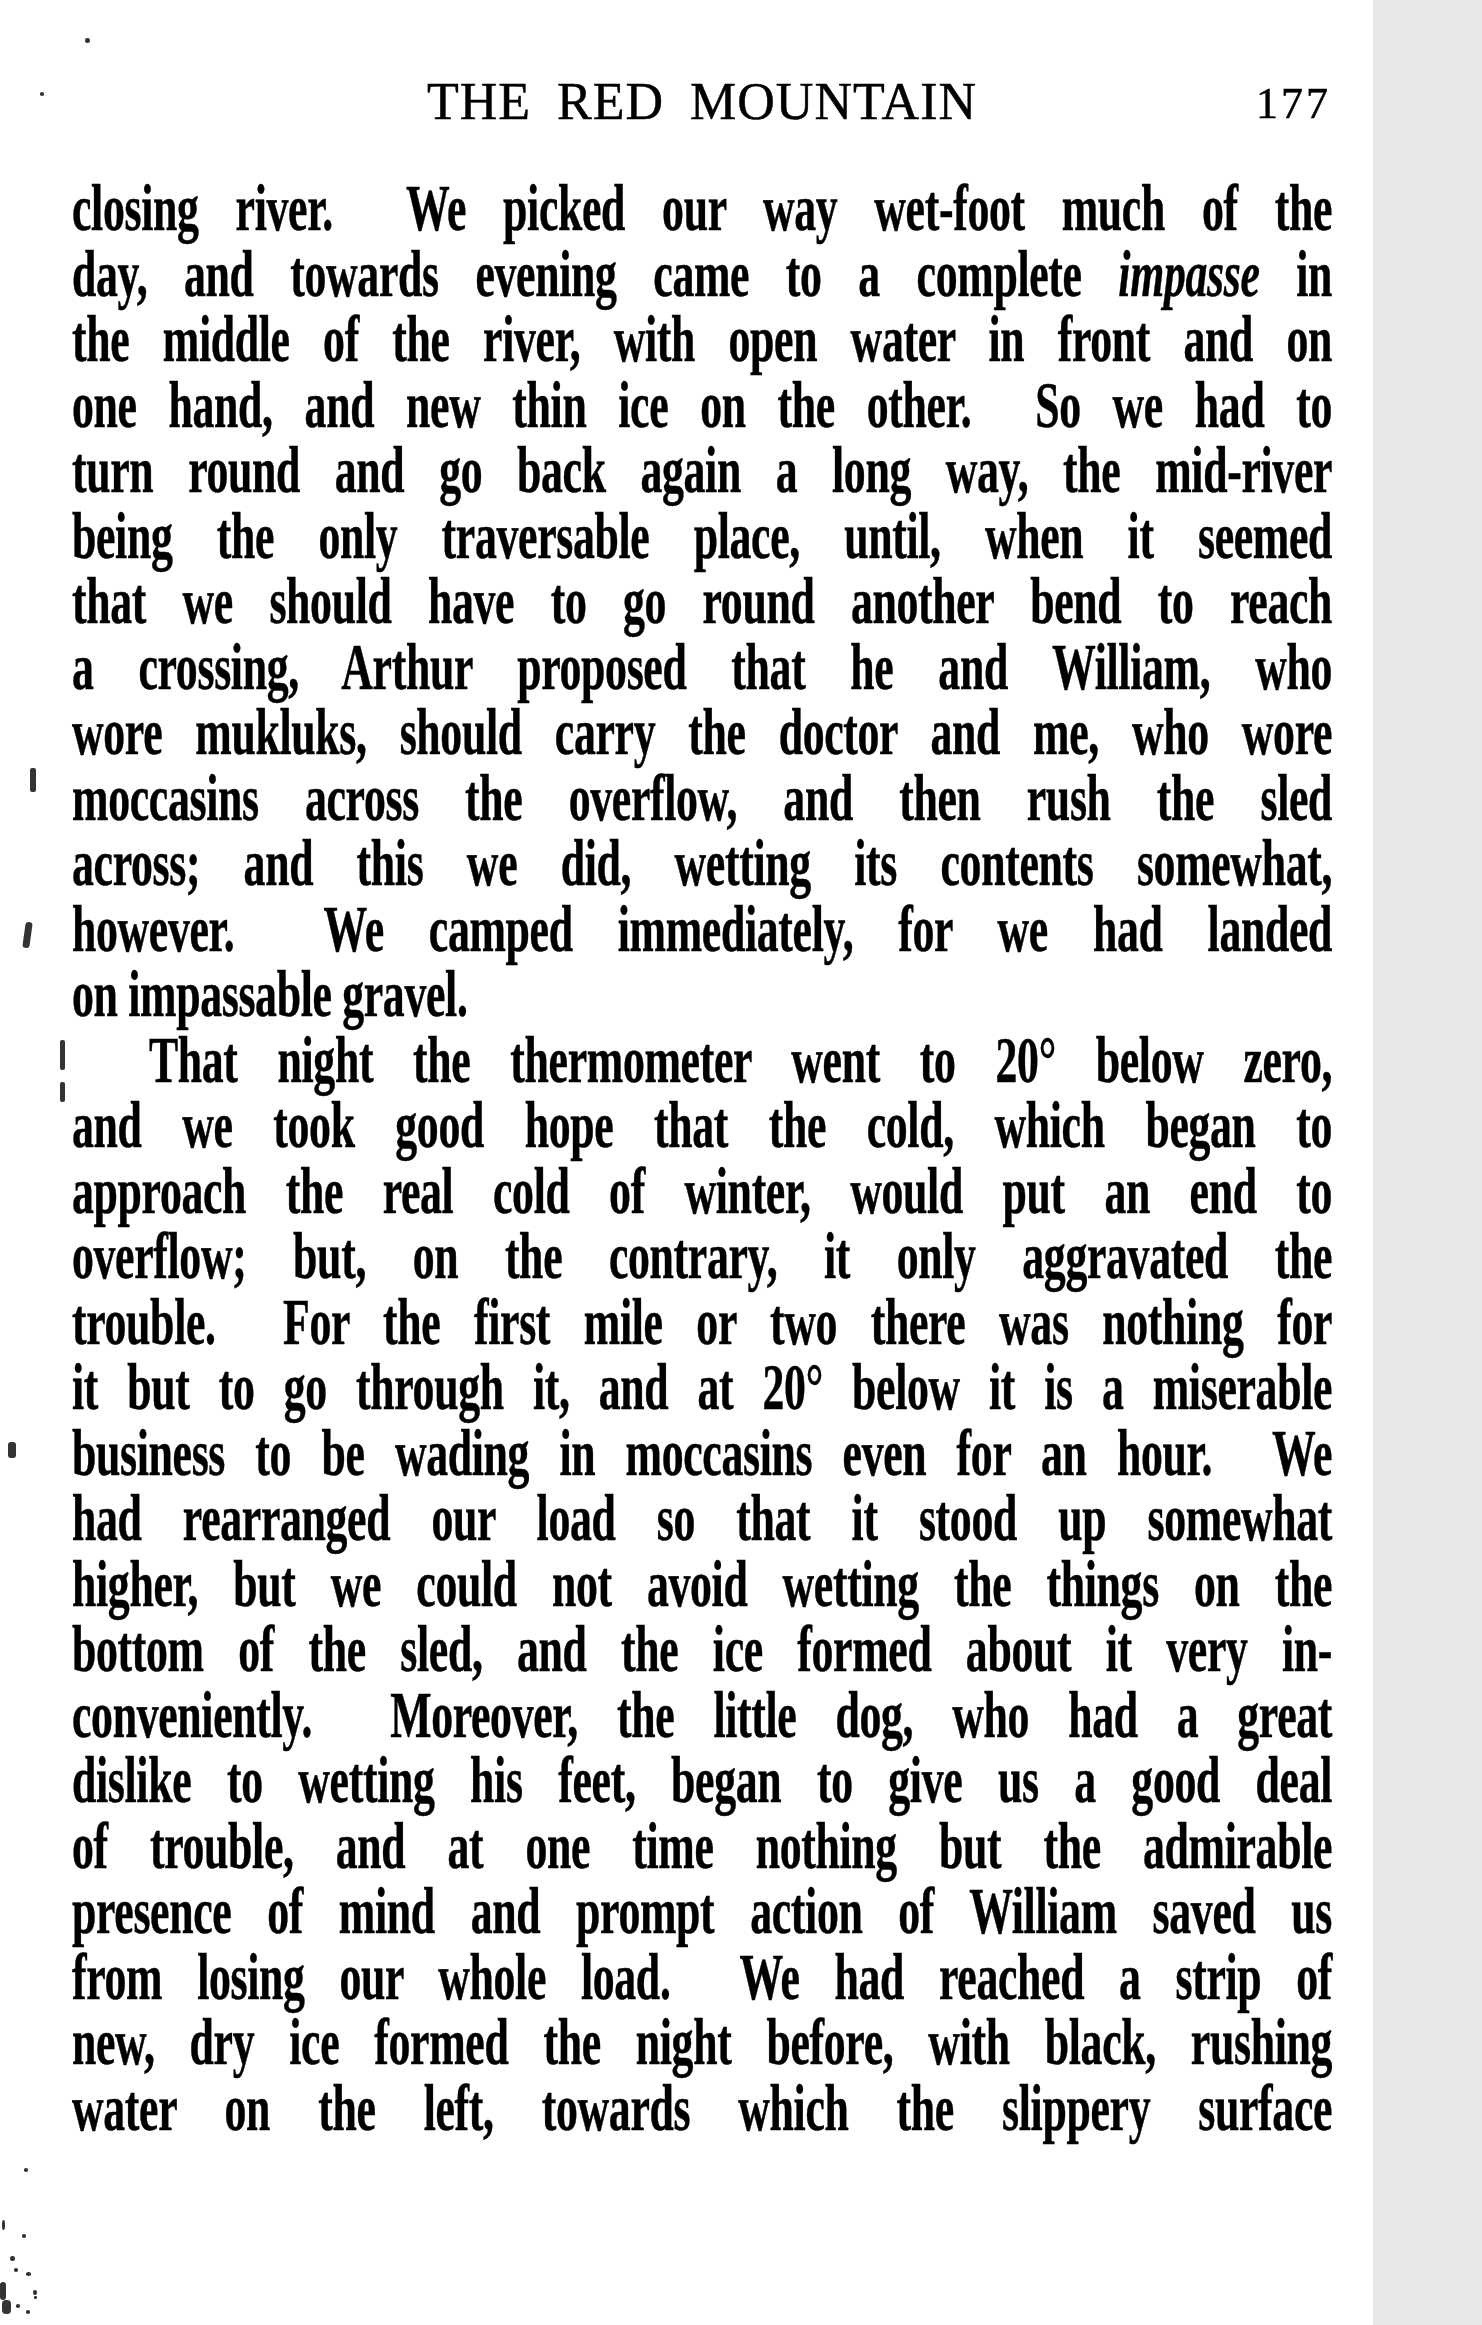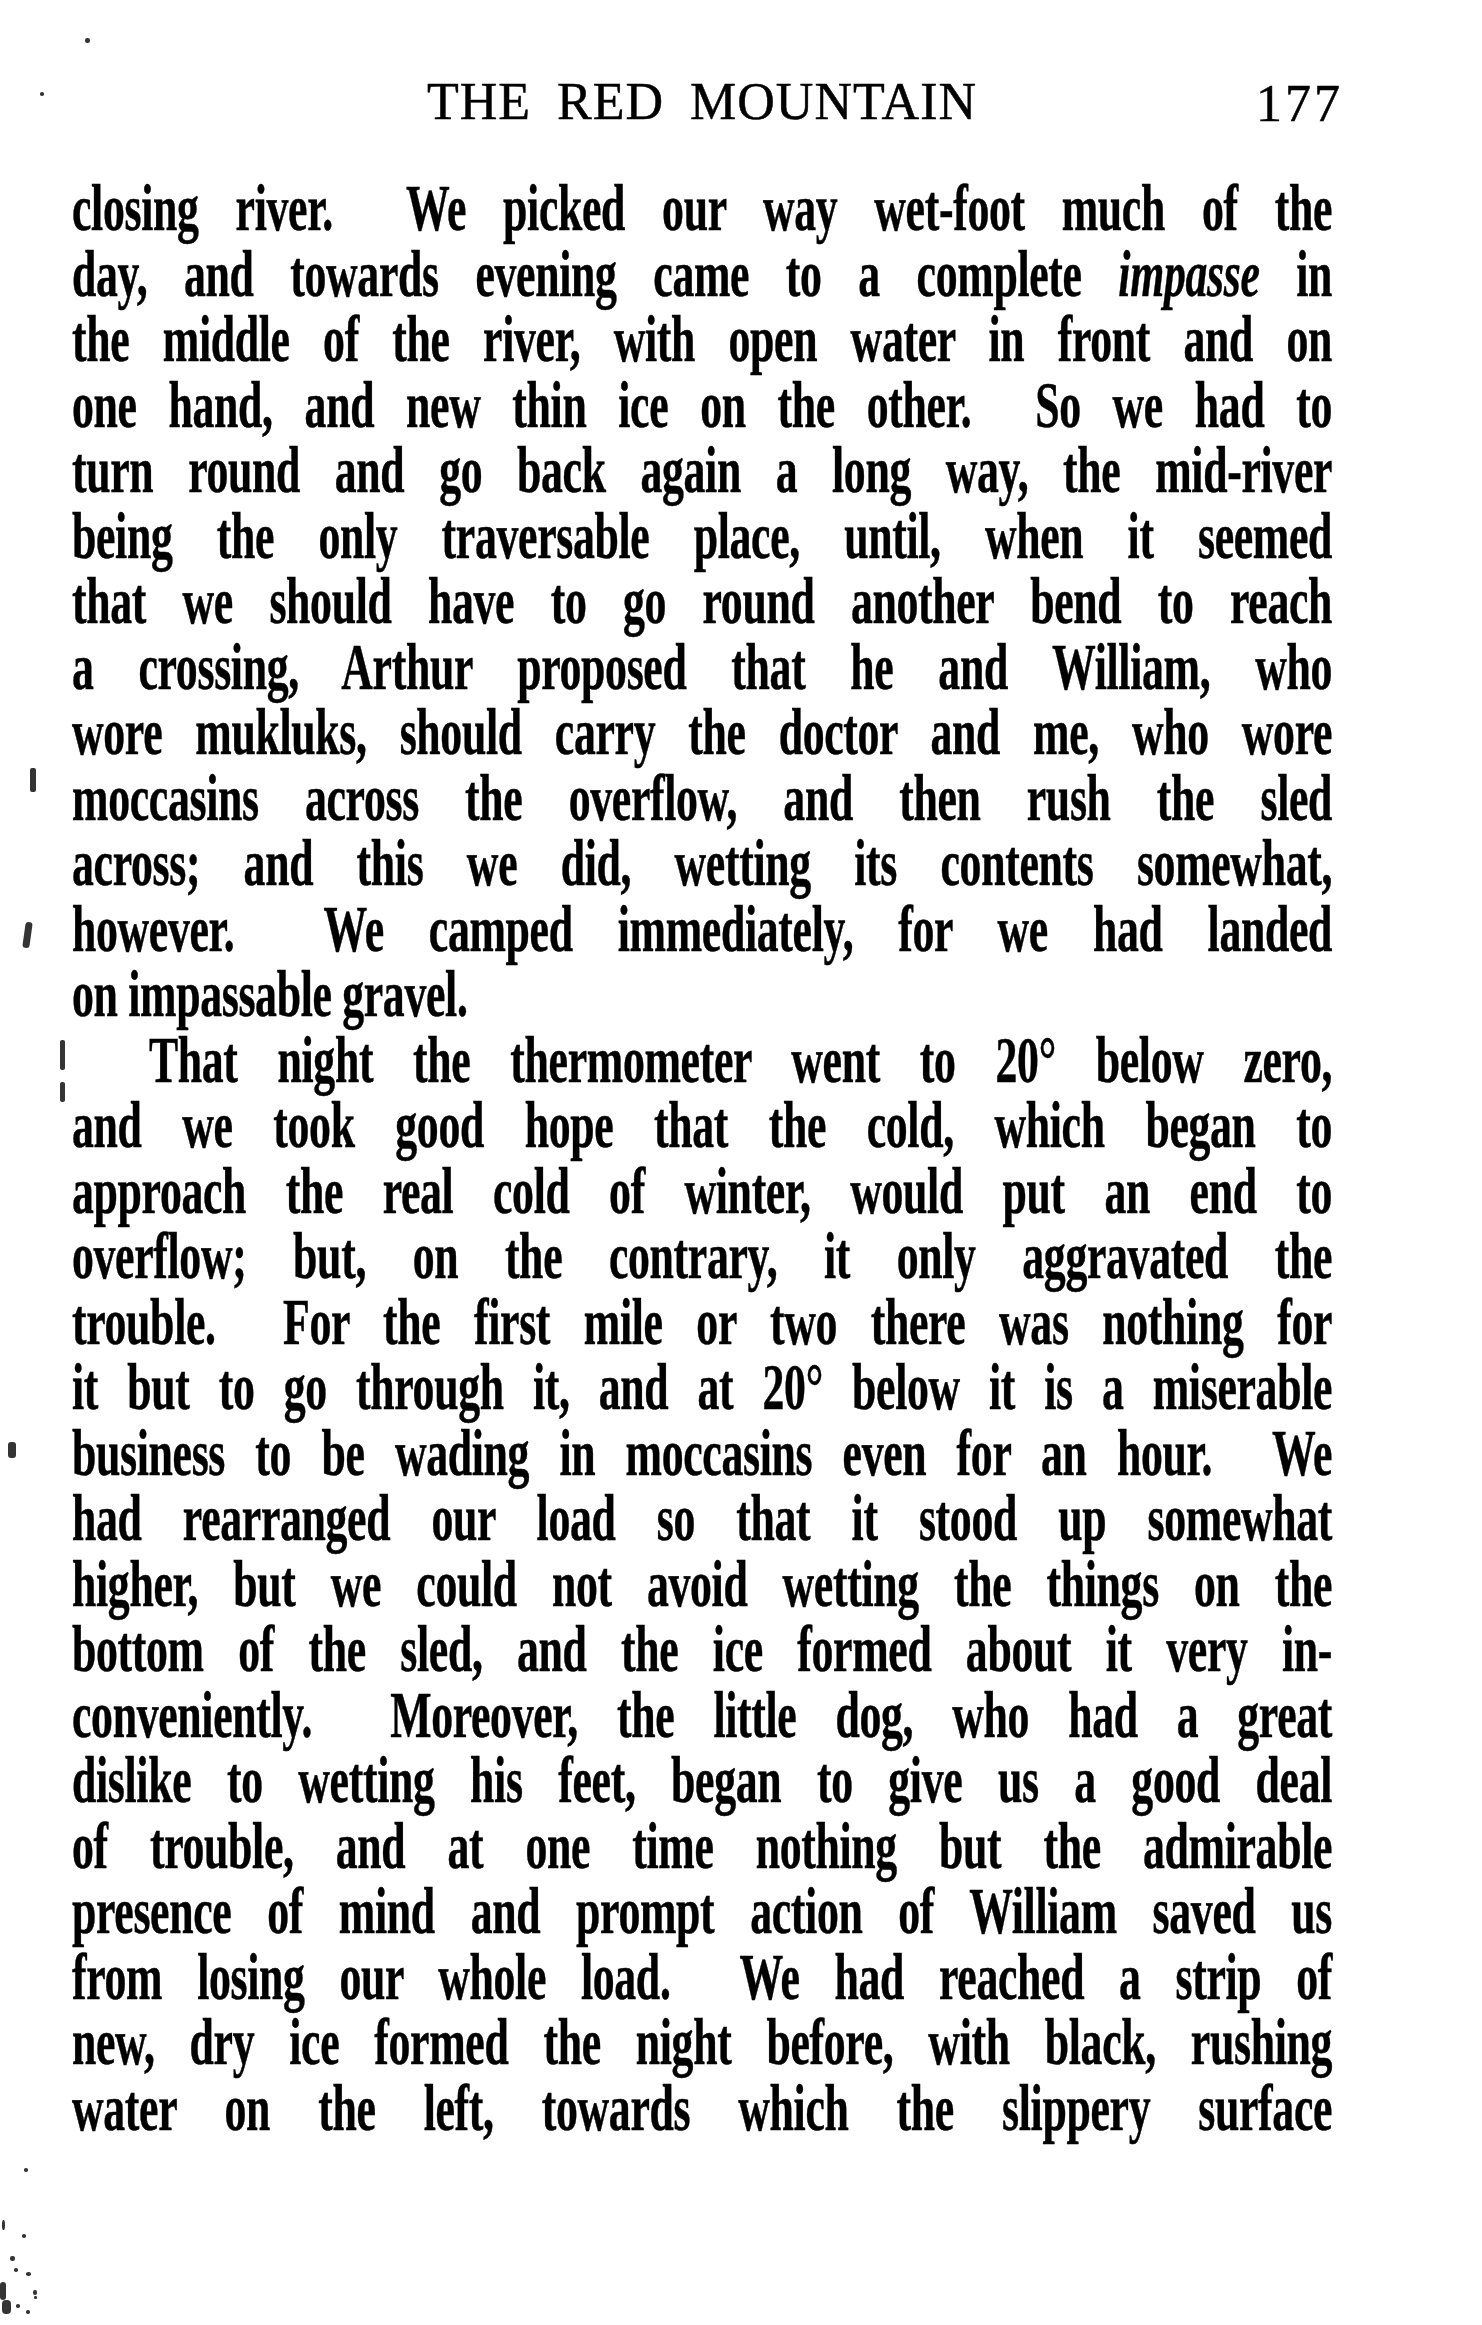--- a/index.html
+++ b/index.html
@@ -1,18 +1,18 @@
 <!DOCTYPE html>
 <html><head>
 <meta charset="utf-8">
 <style>
   html, body { margin: 0; padding: 0; background: #e8e8e8; }
   .page {
     position: relative;
-    width: 1482px;
+    width: 1373px;
     height: 2325px;
     background: #ffffff;
     overflow: hidden;
     color: #000;
     font-family: "Liberation Serif", serif;
   }
   
   .running-title {
     position: absolute;
     left: 427px;
@@ -21,21 +21,21 @@
     line-height: 52px;
     letter-spacing: 1px;
     word-spacing: 12px;
     white-space: pre;
     -webkit-text-stroke: 0.5px #000;
   }
   .page-number {
     position: absolute;
     left: 1256px;
     top: 78px;
-    font-size: 52px;
+    font-size: 44px;
     line-height: 52px;
     letter-spacing: 3px;
     -webkit-text-stroke: 0.5px #000;
   }
   
   .text-block {
     position: absolute;
     left: 72px;
     top: 175px;
     width: 1260px;

